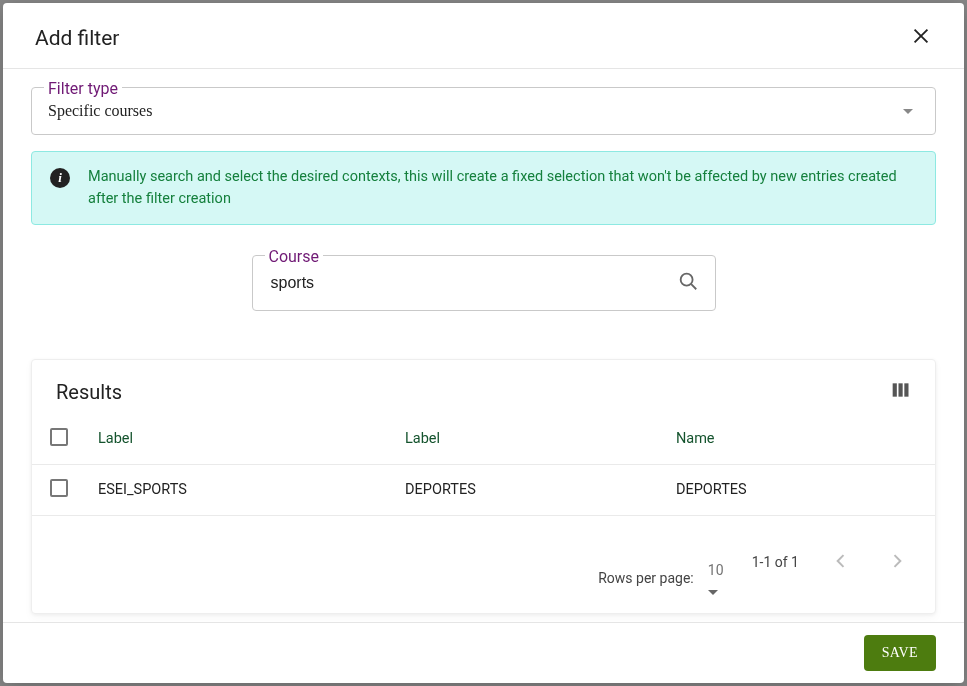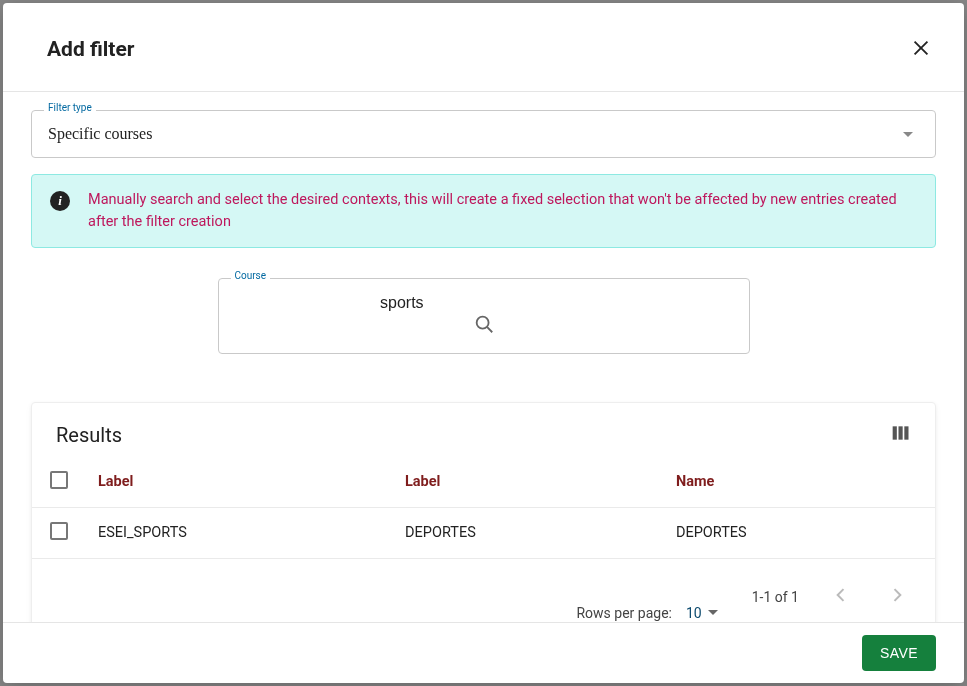--- a/index.html
+++ b/index.html
@@ -22,22 +22,22 @@
   }
   .header {
     display: flex;
     align-items: center;
     justify-content: space-between;
     padding: 18px 28px 14px 28px;
     border-bottom: 1px solid #e5e5e5;
   }
   .header h1 {
     font-size: 21px;
-    font-weight: 700;
-    margin: 16px;
+    font-weight: 400;
+    margin: 4px;
     color: #222;
   }
   .close-btn {
     background: none; border: none; cursor: pointer;
     padding: 4px;
     color: #222;
   }
   .close-btn svg { width: 22px; height: 22px; }
   .body {
     flex: 1;
@@ -52,22 +52,22 @@
     padding: 14px 16px;
     display: flex;
     align-items: center;
   }
   .field-outlined .float-label {
     position: absolute;
     top: -9px;
     left: 12px;
     background: #fff;
     padding: 0 4px;
-    font-size: 10px;
-    color: #0369a1;
+    font-size: 16px;
+    color: #701a75;
   }
   .select-field {
     width: 100%;
     justify-content: space-between;
     cursor: pointer;
   }
   .select-field .value {
     font-size: 16px;
     color: #222;
     font-family: Liberation Serif, serif;
@@ -100,32 +100,31 @@
     display: inline-flex;
     align-items: center;
     justify-content: center;
     font-style: italic;
     font-family: Georgia, serif;
     flex-shrink: 0;
     margin-top: 2px;
   }
   .info-banner .info-text {
     font-size: 14.5px;
-    color: #be185d;
+    color: #15803d;
     line-height: 1.5;
   }
   
   .search-row {
     margin-top: 30px;
     display: flex;
     justify-content: center;
   }
   .course-field {
-    width: 532px;
-    flex-direction: column;
+    width: 464px;
   }
   .course-field input {
     border: none;
     outline: none;
     flex: 1;
     font-size: 16px;
     color: #222;
   }
   .search-icon { color: #666; flex-shrink: 0; }
   .search-icon svg { width: 22px; height: 22px; }
@@ -156,22 +155,22 @@
     width: 100%;
     border-collapse: collapse;
   }
   table.results th, table.results td {
     text-align: left;
     font-size: 14.5px;
     padding: 14px 12px;
     border-bottom: 1px solid #eaeaea;
   }
   table.results th {
-    font-weight: 700;
-    color: #7f1d1d;
+    font-weight: 400;
+    color: #14532d;
   }
   table.results th:first-child, table.results td:first-child {
     width: 54px;
     padding-left: 18px;
   }
   .chk {
     width: 18px; height: 18px;
     border: 2px solid #777;
     border-radius: 2px;
     display: inline-block;
@@ -193,47 +192,49 @@
   }
   .pagination .rpp {
     display: flex;
     align-items: center;
     gap: 14px;
     margin-top: 32px;
   }
   .rpp-select {
     display: inline-flex;
     align-items: center;
-    gap: 6px;
+    gap: 12px;
     cursor: pointer;
-    color: #0c4a6e;
+    color: #737373;
+    flex-direction: column;
   }
   .rpp-select .caret-down { border-top-color: #666; }
   .pg-btn {
     background: none; border: none;
     color: #bbb; cursor: default;
     padding: 4px;
   }
   .pg-btn svg { width: 20px; height: 20px; }
   
   .footer {
     border-top: 1px solid #e5e5e5;
     padding: 12px 28px;
     display: flex;
     justify-content: flex-end;
   }
   .save-btn {
-    background: #15803d;
+    background: #4d7c0f;
     color: #fff;
     border: none;
     border-radius: 4px;
     padding: 10px 18px;
     font-size: 14px;
     letter-spacing: .4px;
     cursor: pointer;
+    font-family: Liberation Serif, serif;
   }
 </style>
 </head>
 <body>
 
 <div class="dialog">
 
   <div class="header">
     <h1>Add filter</h1>
     <button class="close-btn">

